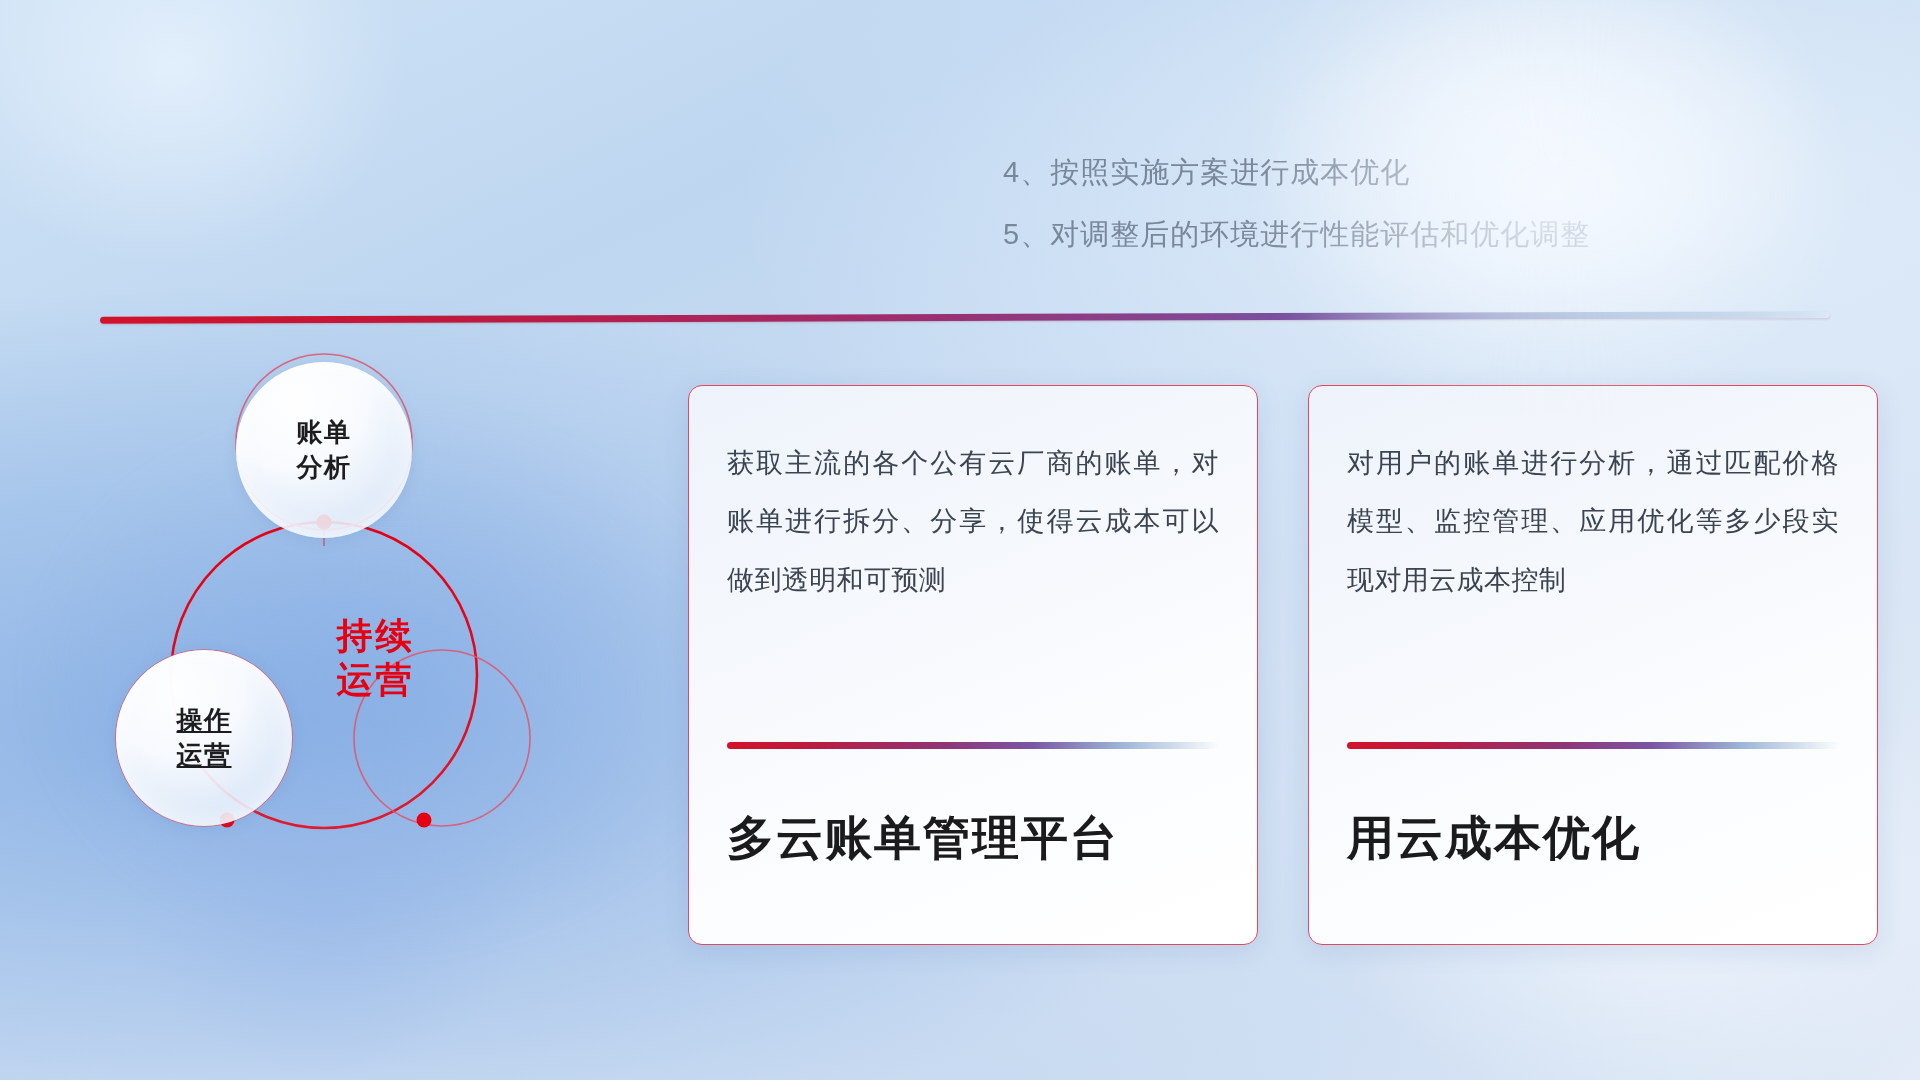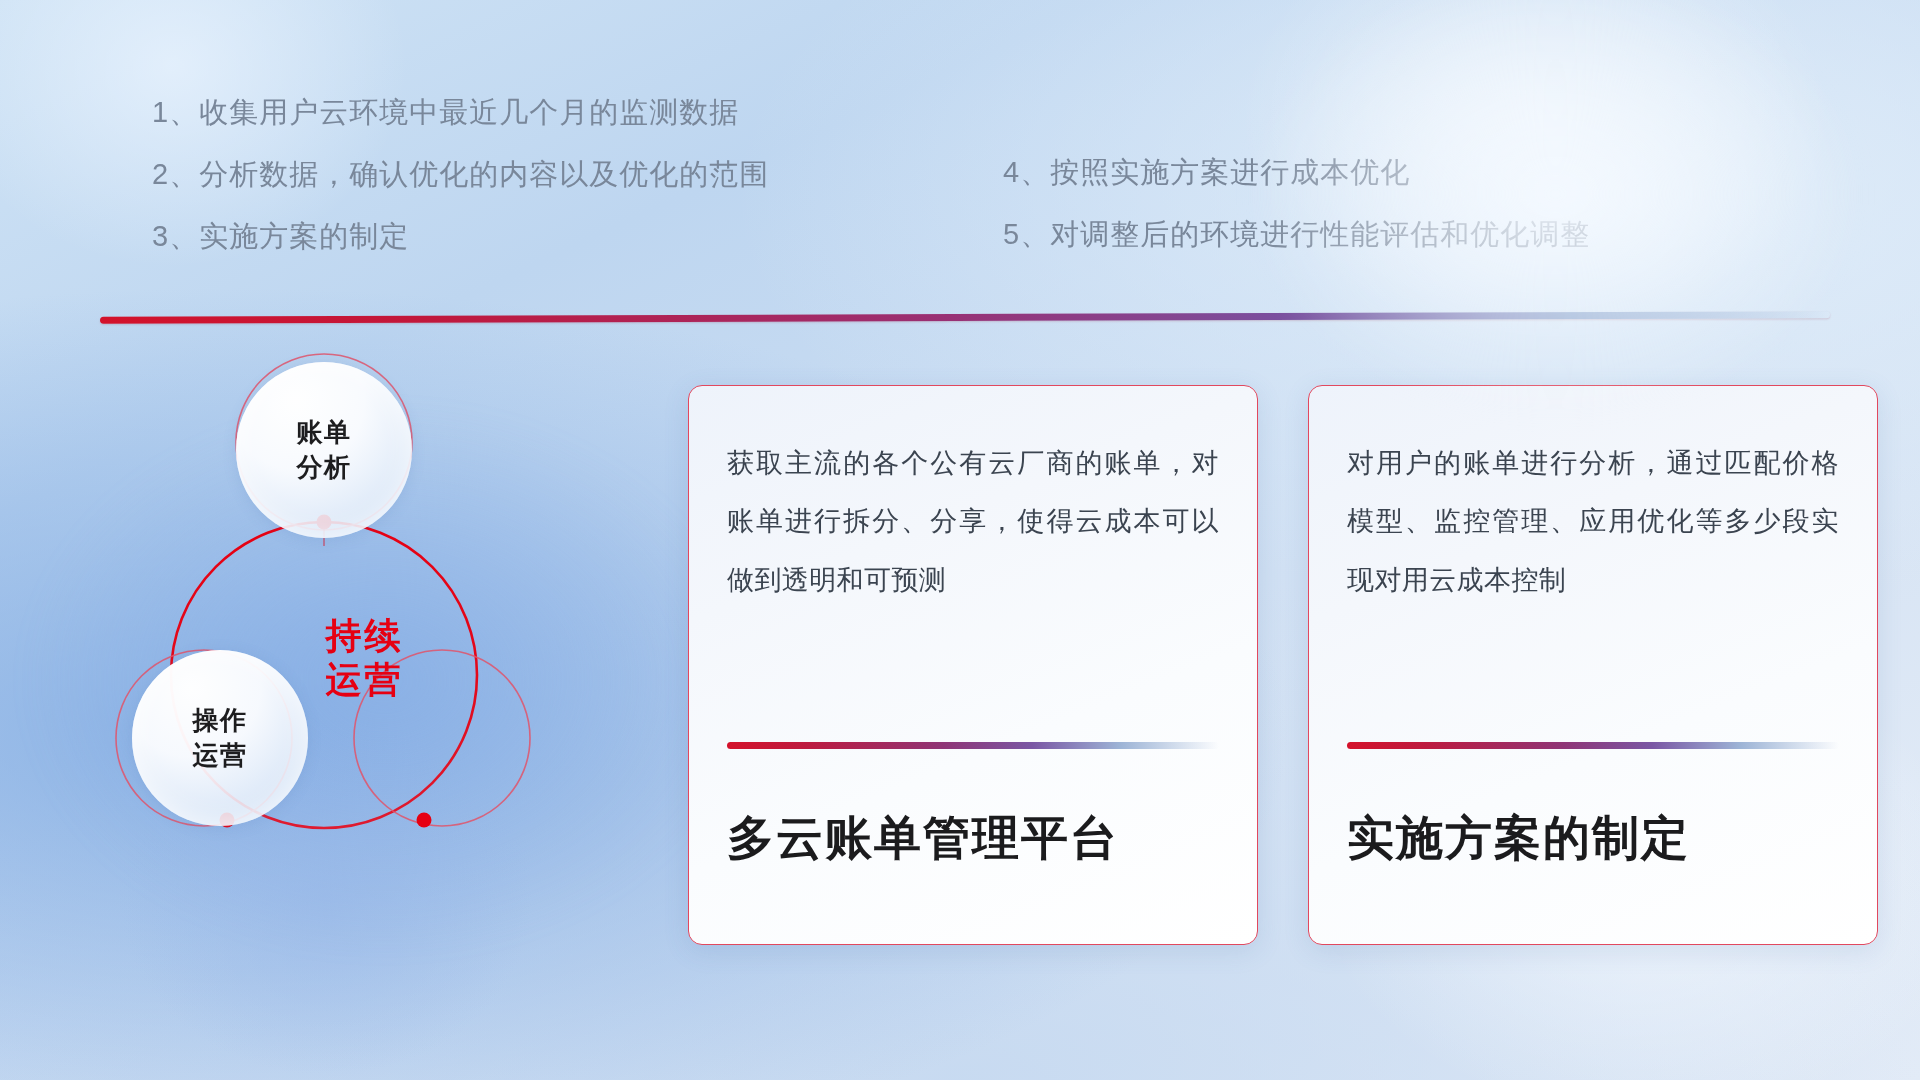--- a/index.html
+++ b/index.html
@@ -66,24 +66,24 @@
   .venn-circle{
     position:absolute; border-radius:50%;
     background:
       radial-gradient(circle at 34% 22%, rgba(255,255,255,0.99) 0%, rgba(252,253,255,0.95) 38%, rgba(233,241,251,0.86) 72%, rgba(219,232,248,0.80) 100%);
     box-shadow: inset 0 0 28px rgba(255,255,255,0.85), 0 2px 14px rgba(90,130,190,0.18);
     display:flex; align-items:center; justify-content:center; text-align:center;
     color:#1d1d1f; font-weight:700;
   }
   .venn-circle .lbl{ font-size:26px; line-height:1.34; letter-spacing:1.5px; }
   #c-top  { left:140px; top:12px;   width:176px; height:176px; }
-  #c-left { left:36px;  top:300px; width:176px; height:176px; }
+  #c-left { left:20px;  top:300px; width:176px; height:176px;text-decoration:underline; }
   #c-right{ left:258px; top:300px; width:176px; height:176px; }
   #venn-center{
-    position:absolute; left:0; top:0; width:100%; height:100%;
+    position:absolute; left:11px; top:0; width:100%; height:100%;
     display:flex; align-items:center; justify-content:center;
     pointer-events:none;
   }
   #venn-center .ctr{
     margin-left:-3px; margin-top:26px;
     color:#e60012; font-weight:800; font-size:36px; line-height:1.22;
     letter-spacing:3px; text-align:center;
   }
 
   
@@ -114,25 +114,20 @@
 </head>
 <body>
 
 <div id="slide">
 
   <div class="bg-blob blob-a"></div>
   <div class="bg-blob blob-b"></div>
   <div class="bg-blob blob-c"></div>
   <div class="bg-blob blob-d"></div>
 
-  <div class="bullets" id="bullets-left">
-    <div class="line">1、收集用户云环境中最近几个月的监测数据</div>
-    <div class="line">2、分析数据，确认优化的内容以及优化的范围</div>
-    <div class="line">3、实施方案的制定</div>
-  </div>
 
   <div class="bullets" id="bullets-right">
     <div class="line">4、按照实施方案进行成本优化</div>
     <div class="line">5、对调整后的环境进行性能评估和优化调整</div>
   </div>
 
   <div id="top-divider"></div>
 
   <div id="venn">
 
@@ -183,16 +178,16 @@
 
   <div class="card" id="card-1">
     <div class="body">获取主流的各个公有云厂商的账单，对账单进行拆分、分享，使得云成本可以做到透明和可预测</div>
     <div class="rule"></div>
     <div class="title">多云账单管理平台</div>
   </div>
 
   <div class="card" id="card-2">
     <div class="body">对用户的账单进行分析，通过匹配价格模型、监控管理、应用优化等多少段实现对用云成本控制</div>
     <div class="rule"></div>
-    <div class="title">实施方案的制定</div>
+    <div class="title">用云成本优化</div>
   </div>
 
 </div>
 
 </body></html>

